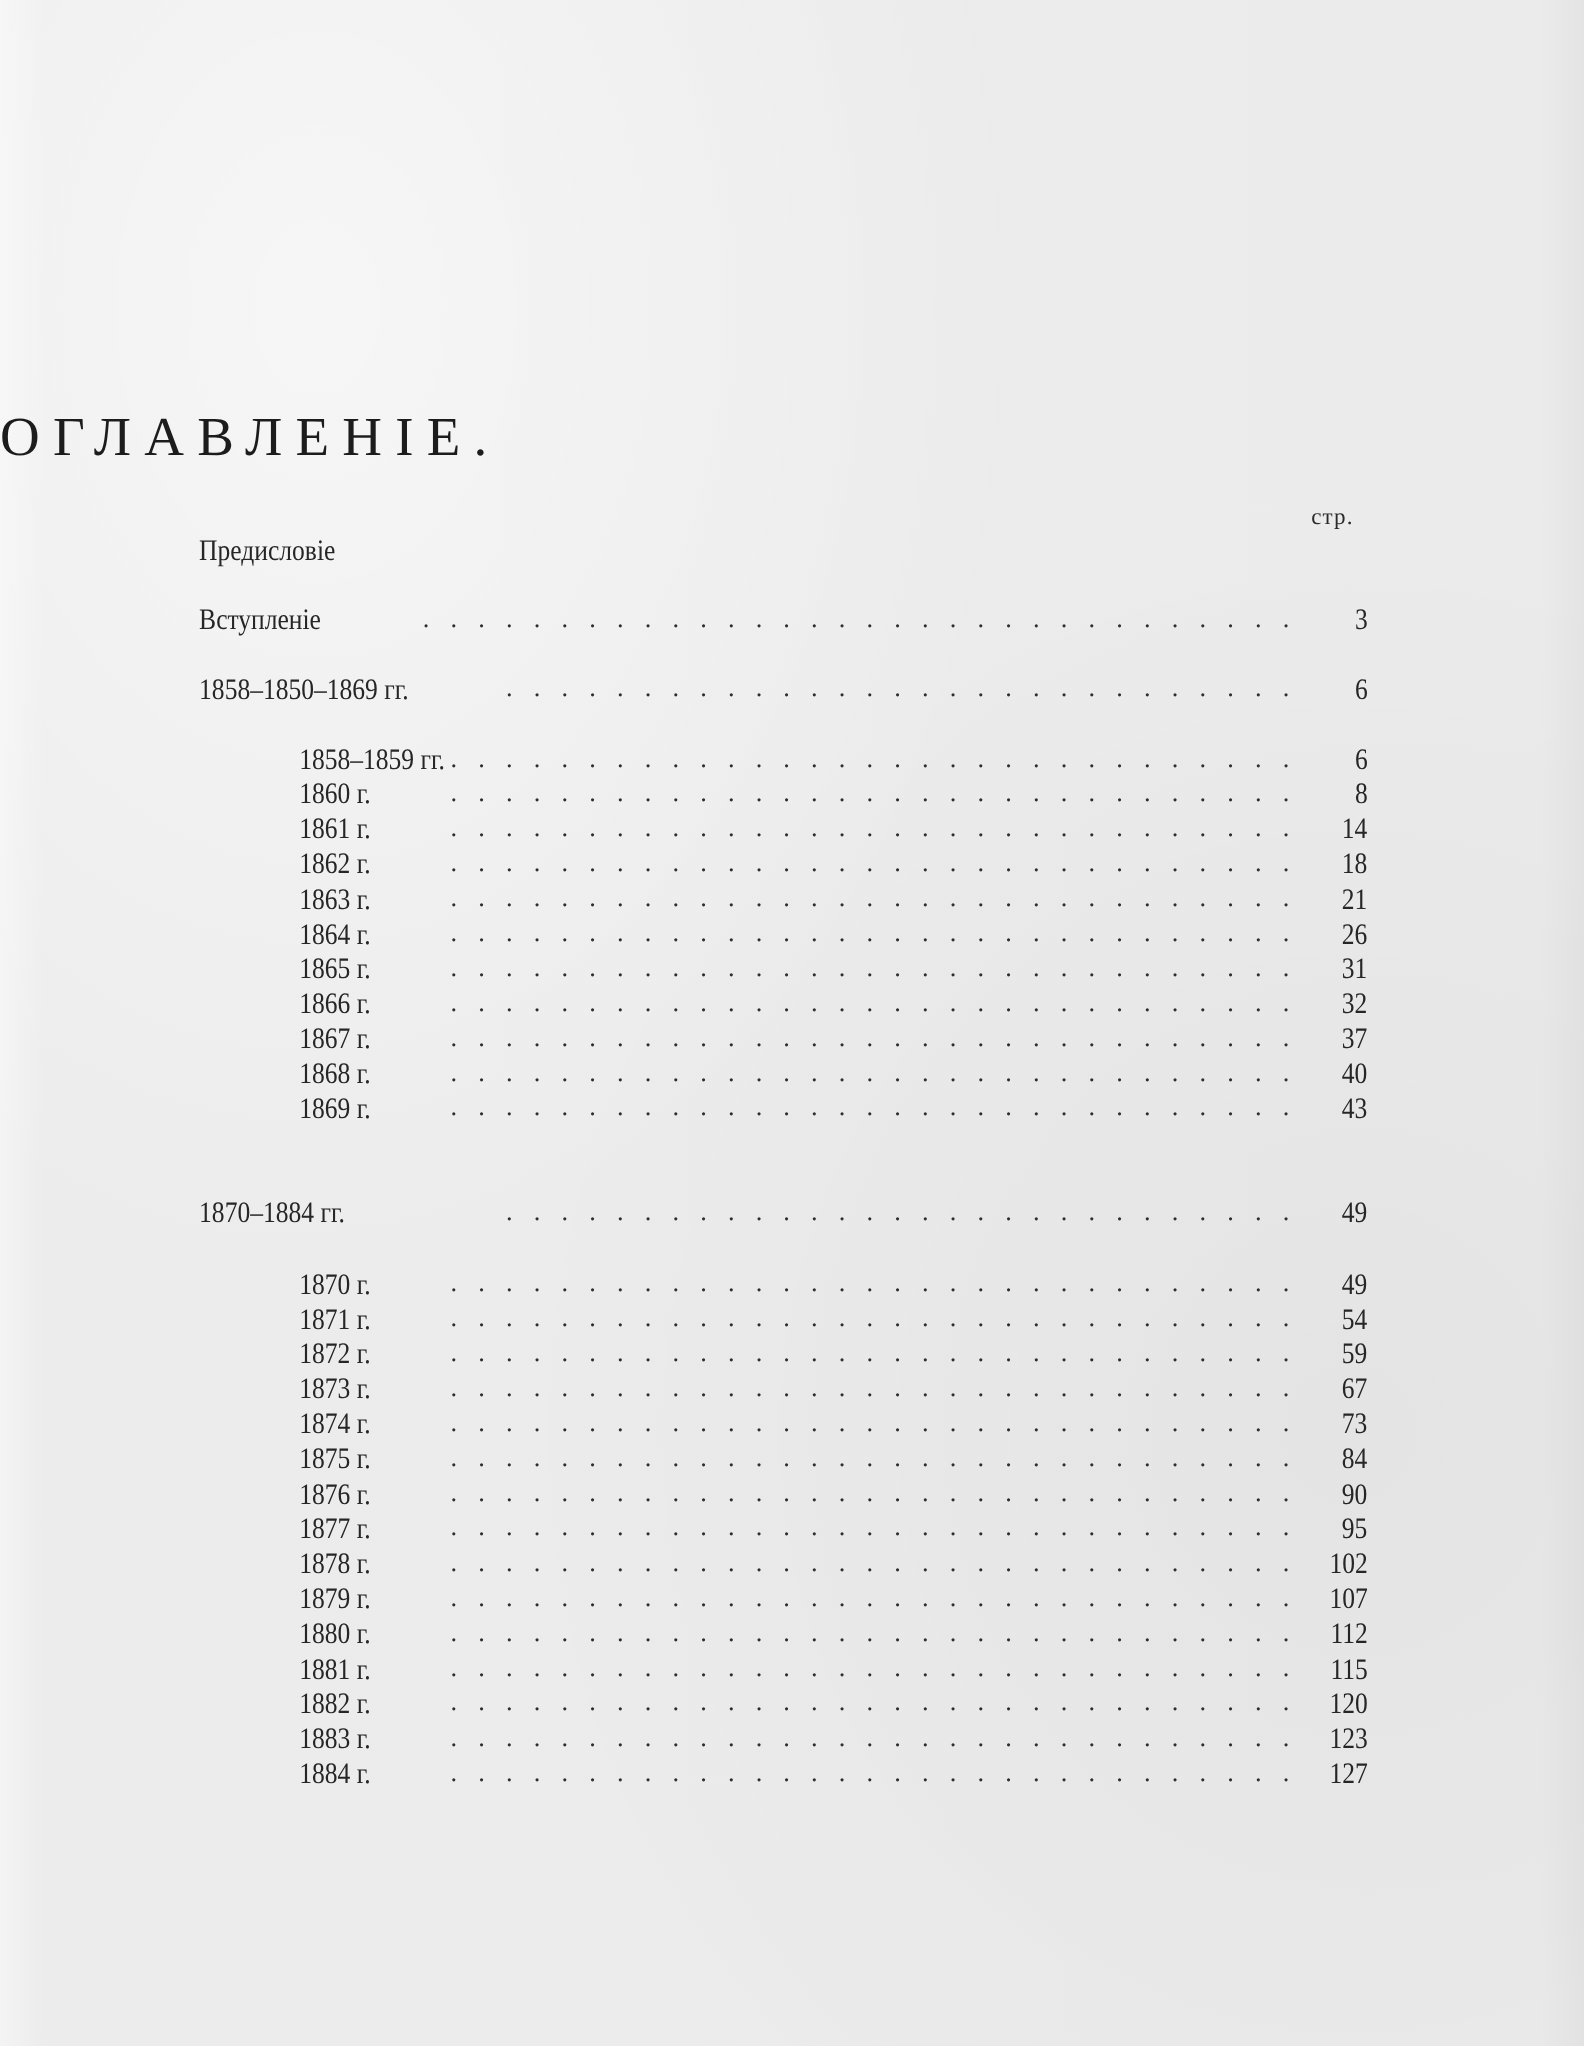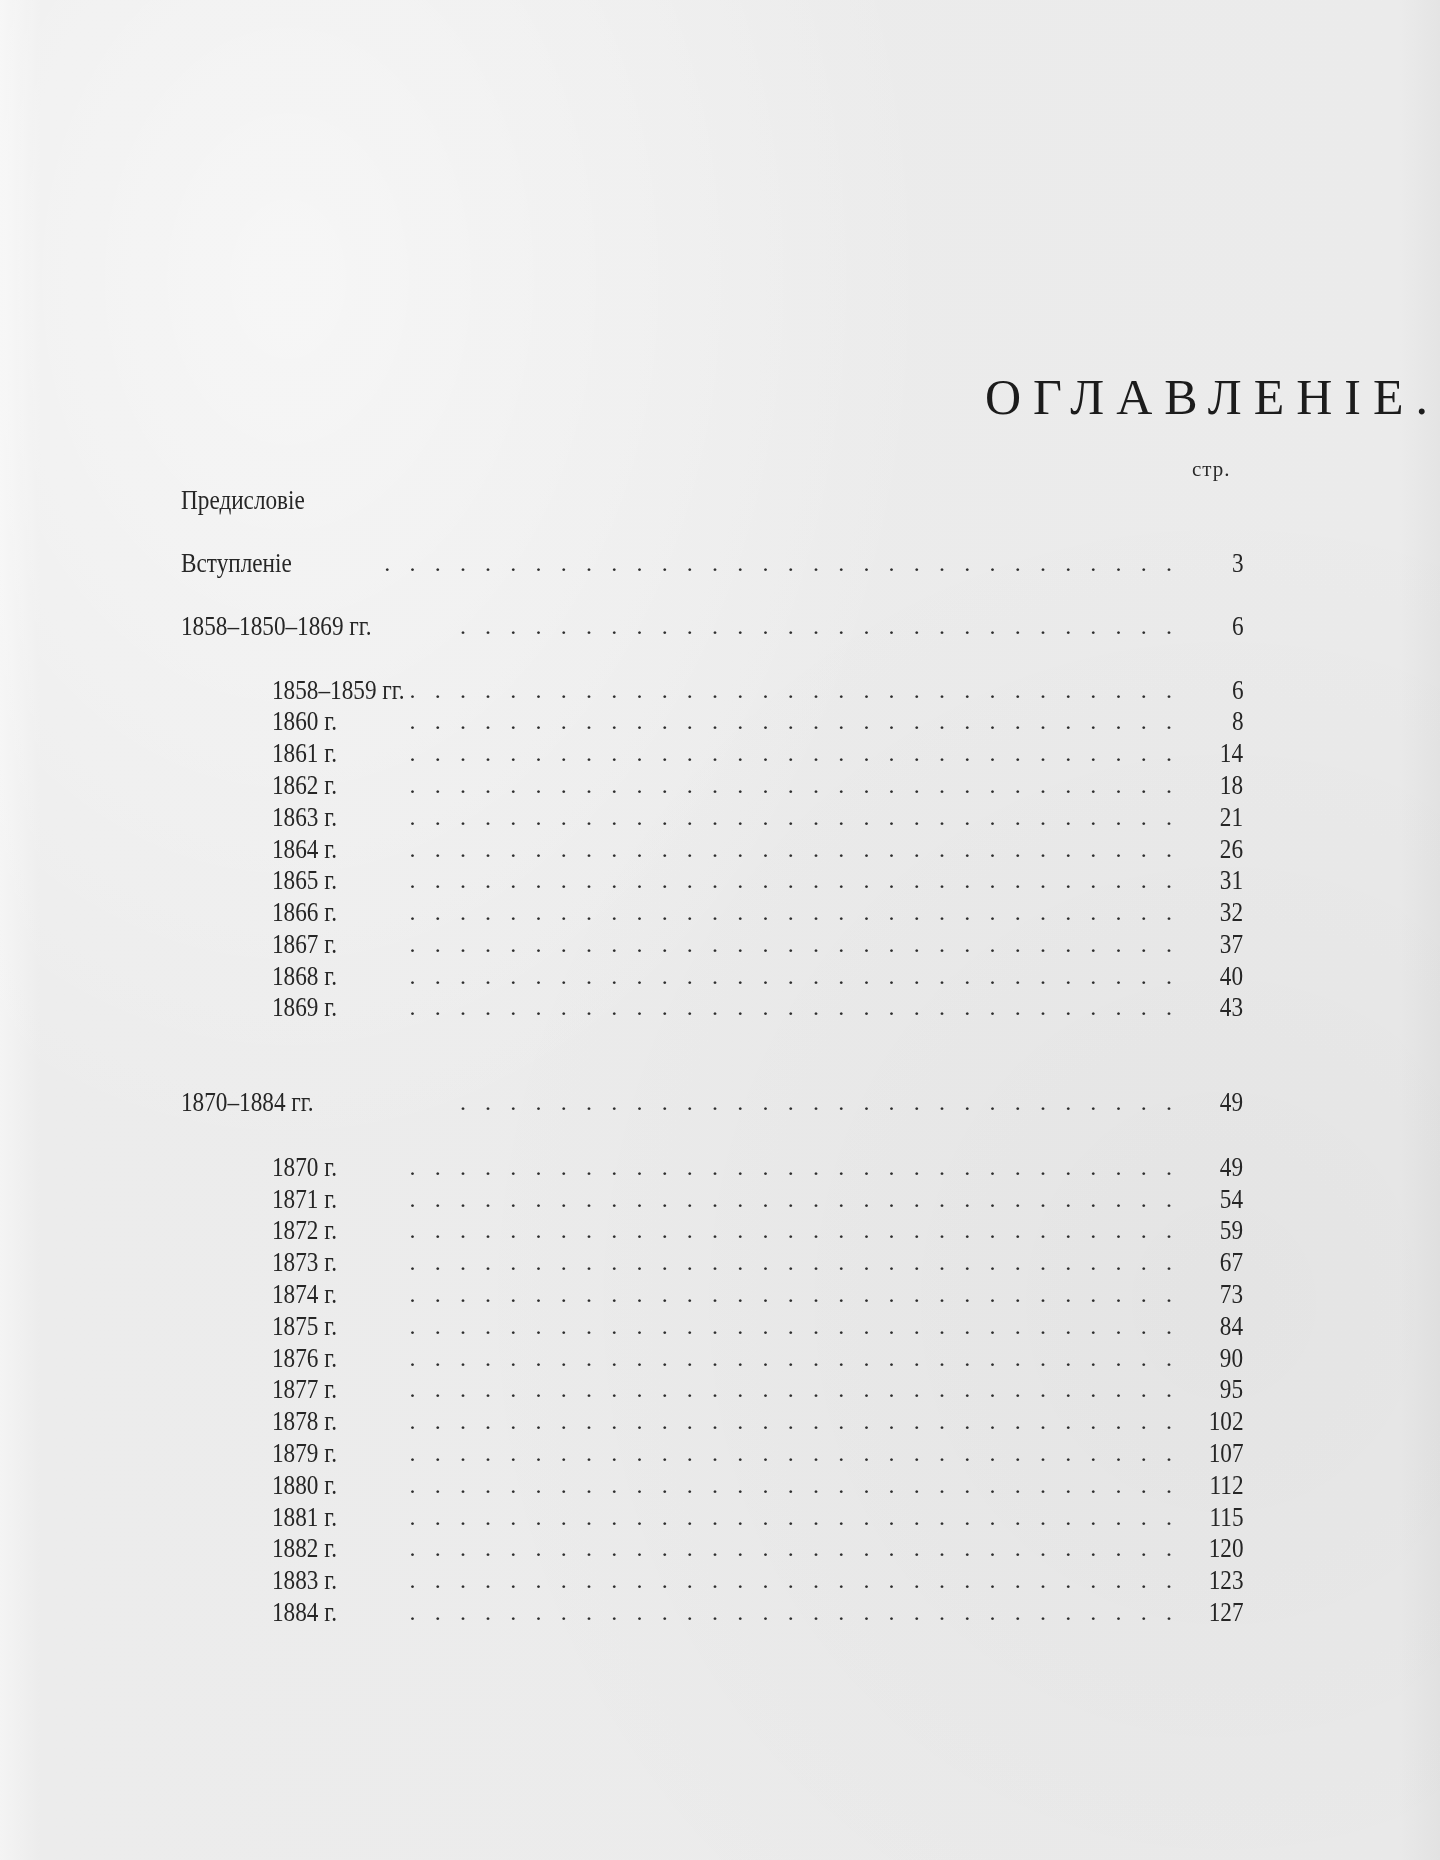--- a/index.html
+++ b/index.html
@@ -12,21 +12,21 @@
   }
   .page {
     position:absolute; left:0; top:0; width:1440px; height:1860px;
     background:
       radial-gradient(ellipse at 20% 15%, rgba(255,255,255,0.55), rgba(255,255,255,0) 40%),
       radial-gradient(ellipse at 85% 70%, rgba(0,0,0,0.03), rgba(0,0,0,0) 45%),
       linear-gradient(90deg, #f4f4f4 0px, #ececec 40px, #ebebeb 1400px, #e4e4e4 1440px);
   }
   .title {
     position:absolute; left:0; width:1440px; top:368px;
-    text-align:right;
+    text-align:left;
     font-family:"Liberation Serif", serif;
     font-size:50px; letter-spacing:12px; color:#1c1c1c;
   }
   .pg-label {
     position:absolute; left:1192px; top:457px;
     font-size:21px; color:#2a2a2a; letter-spacing:1px;
   }
   .entry {
     position:absolute; height:30px; line-height:30px;
     font-size:27px; color:#262626;

